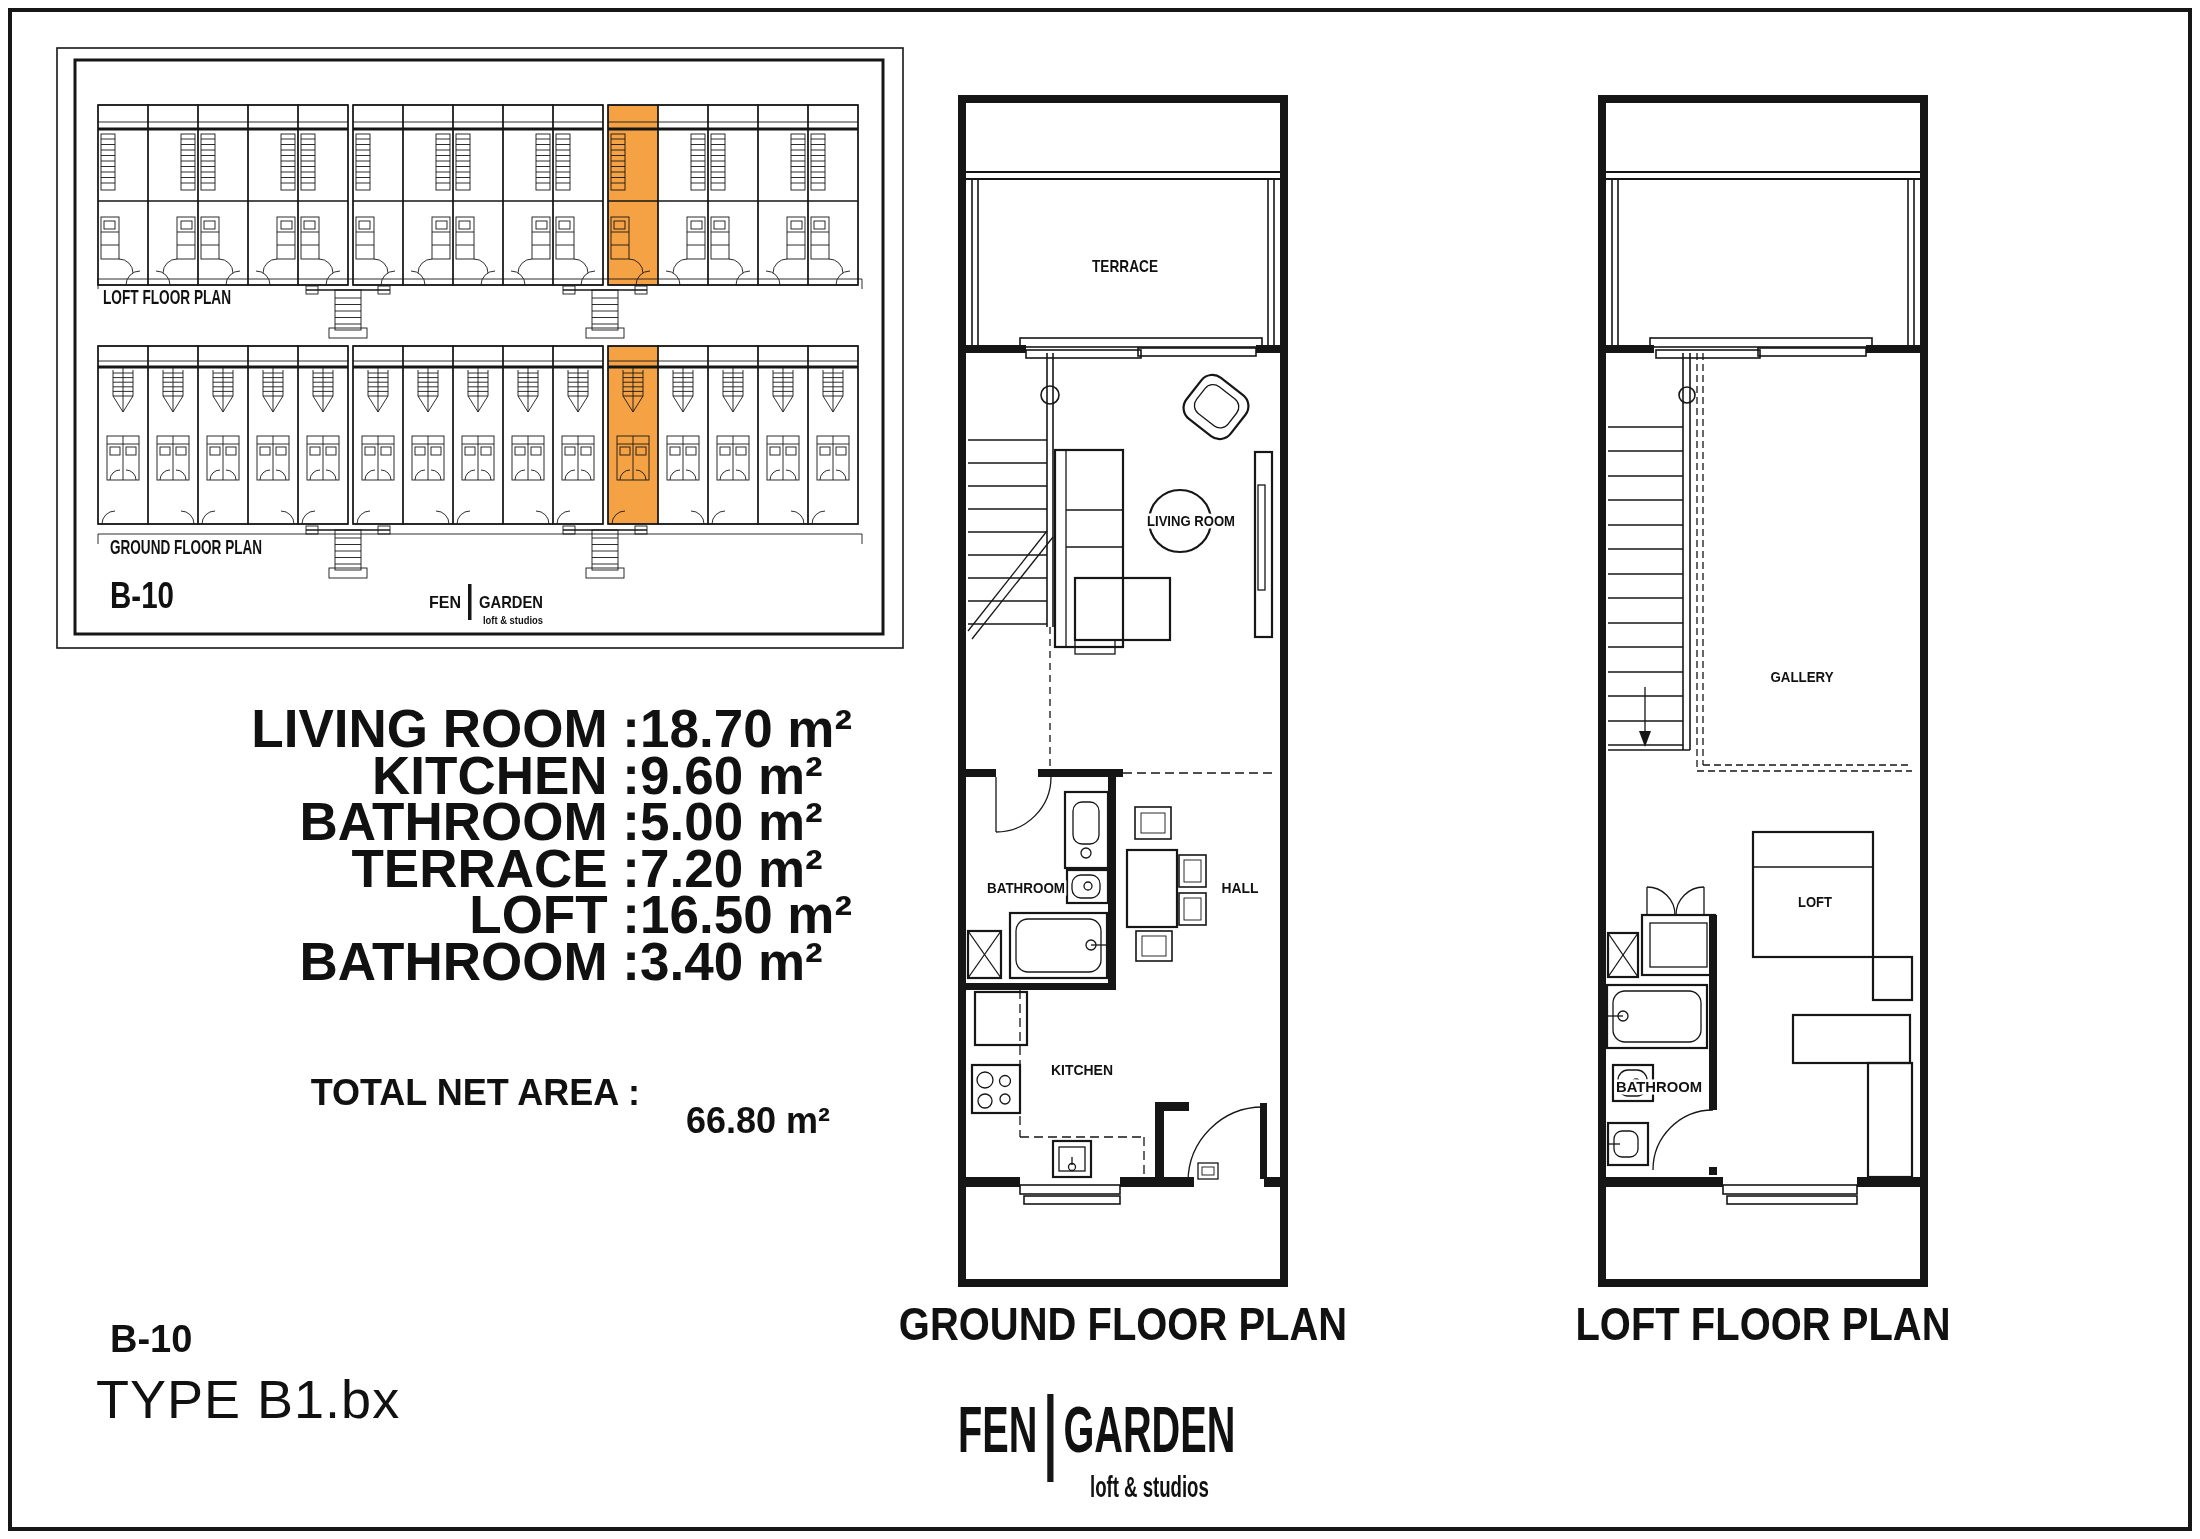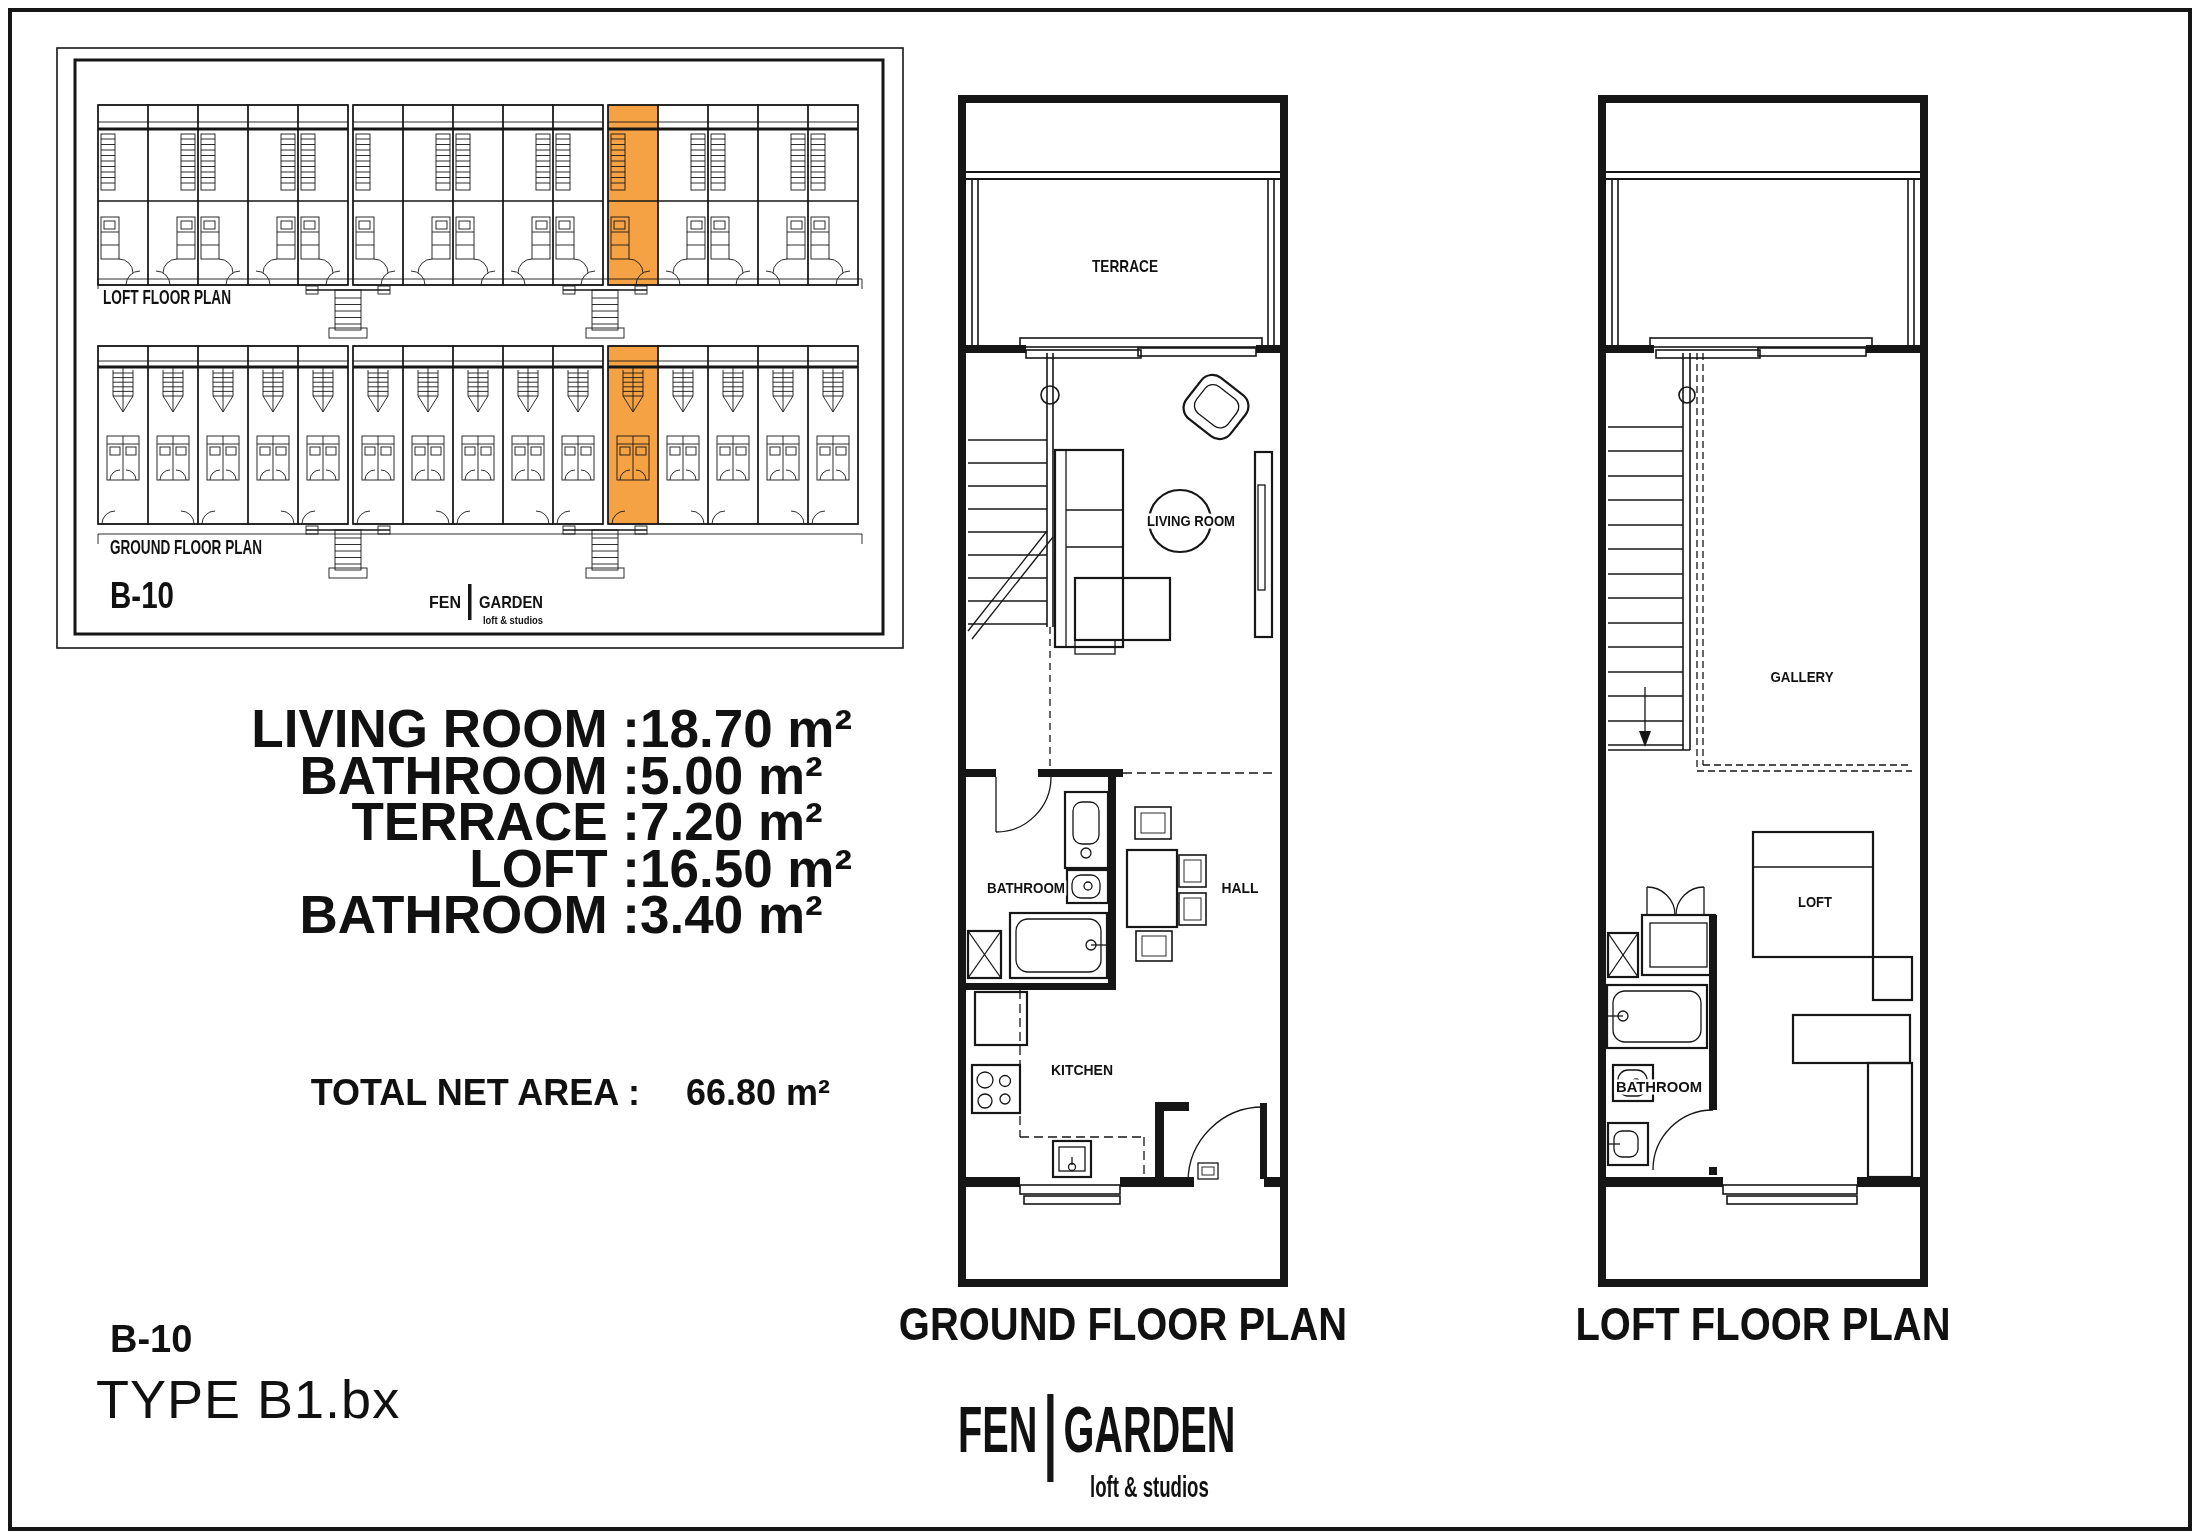--- a/index.html
+++ b/index.html
@@ -15,21 +15,21 @@
   .w12{stroke-width:1.3;} .w08{stroke-width:0.9;}
   .dash{stroke-dasharray:7 5;} .dash2{stroke-dasharray:9 5;} .dashB{stroke-dasharray:7 4;}
   .ko{paint-order:stroke;stroke:#fff;stroke-width:5;}
   
   .area-table{left:170px;top:706px;width:660px;font-weight:bold;font-size:53px;}
   .arow{display:flex;height:46.5px;line-height:46.5px;white-space:pre;}
   .alabel{width:470px;text-align:right;}
   .avalue{width:176px;text-align:right;}
   .tot{left:170px;font-weight:bold;font-size:36px;display:flex;white-space:pre;}
   .tot .alabel{width:470px;text-align:right;}
-  .tot .tvalue{width:190px;text-align:right;}
+  .tot .tvalue{width:190px;text-align:right;margin-top:28px;}
   
   .unit-code{left:110px;top:1318px;font-size:38px;font-weight:bold;}
   .type-title{left:96px;top:1368px;font-size:54px;font-weight:normal;letter-spacing:1px;}
   .plan-title{top:1296px;width:560px;text-align:center;font-size:47px;font-weight:bold;
               transform:scaleX(.85);transform-origin:center;white-space:nowrap;}
   
   .brand{left:958px;top:1398px;}
   .brand-row{display:flex;align-items:flex-start;transform:scaleX(.62);transform-origin:left top;}
   .brand-left{font-size:64px;font-weight:bold;line-height:64px;}
   .brand-bar{width:10px;height:88px;background:#161616;margin:-4px 16px 0 16px;}
@@ -796,20 +796,21 @@
     <text x="55" y="508" font-size="20" textLength="152" lengthAdjust="spacingAndGlyphs">GROUND FLOOR PLAN</text>
     <text x="55" y="562" font-size="36" textLength="64" lengthAdjust="spacingAndGlyphs">B-10</text>
     <text x="406" y="562" font-size="17" text-anchor="end" textLength="32" lengthAdjust="spacingAndGlyphs">FEN</text>
     <rect x="413" y="538" width="3.5" height="36" class="fillb"></rect>
     <text x="424" y="562" font-size="17" textLength="64" lengthAdjust="spacingAndGlyphs">GARDEN</text>
     <text x="458" y="578" font-size="10" text-anchor="middle" textLength="60" lengthAdjust="spacingAndGlyphs">loft &amp; studios</text>
   </svg>
 
   <div class="abs area-table">
     <div class="arow"><span class="alabel">LIVING ROOM :</span><span class="avalue">18.70 m²</span></div>
+    <div class="arow"><span class="alabel">KITCHEN :</span><span class="avalue">9.60 m²</span></div>
     <div class="arow"><span class="alabel">BATHROOM :</span><span class="avalue">5.00 m²</span></div>
     <div class="arow"><span class="alabel">TERRACE :</span><span class="avalue">7.20 m²</span></div>
     <div class="arow"><span class="alabel">LOFT :</span><span class="avalue">16.50 m²</span></div>
     <div class="arow"><span class="alabel">BATHROOM :</span><span class="avalue">3.40 m²</span></div>
   </div>
   <div class="abs tot" style="top:1072px">
     <span class="alabel">TOTAL NET AREA :</span>
     <span class="tvalue">66.80 m²</span>
   </div>
 

